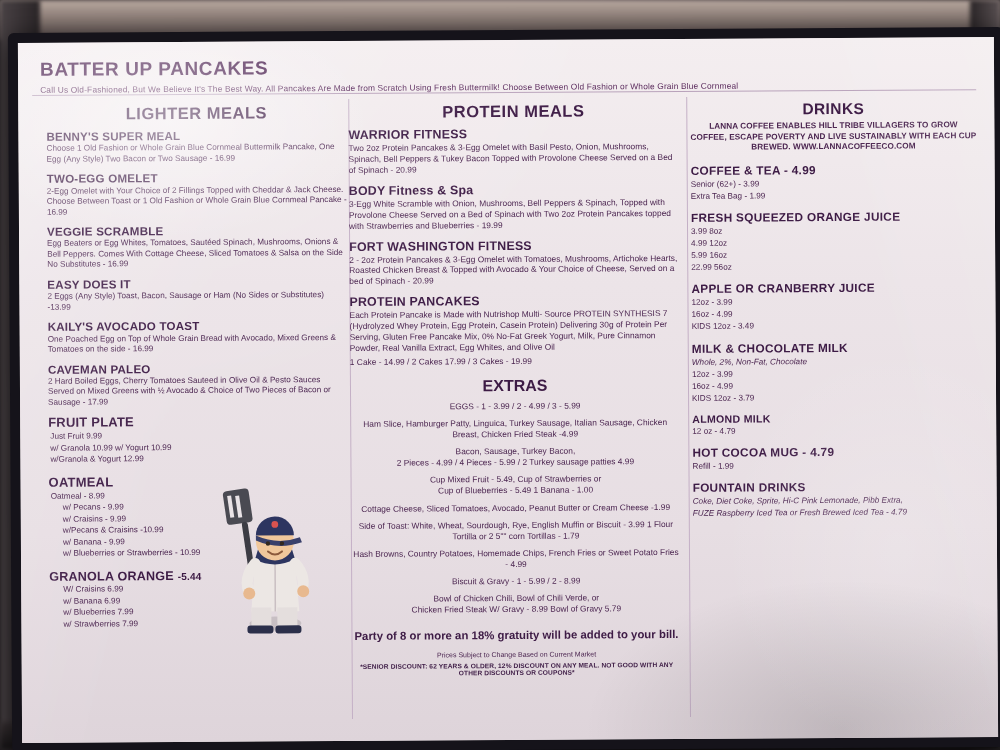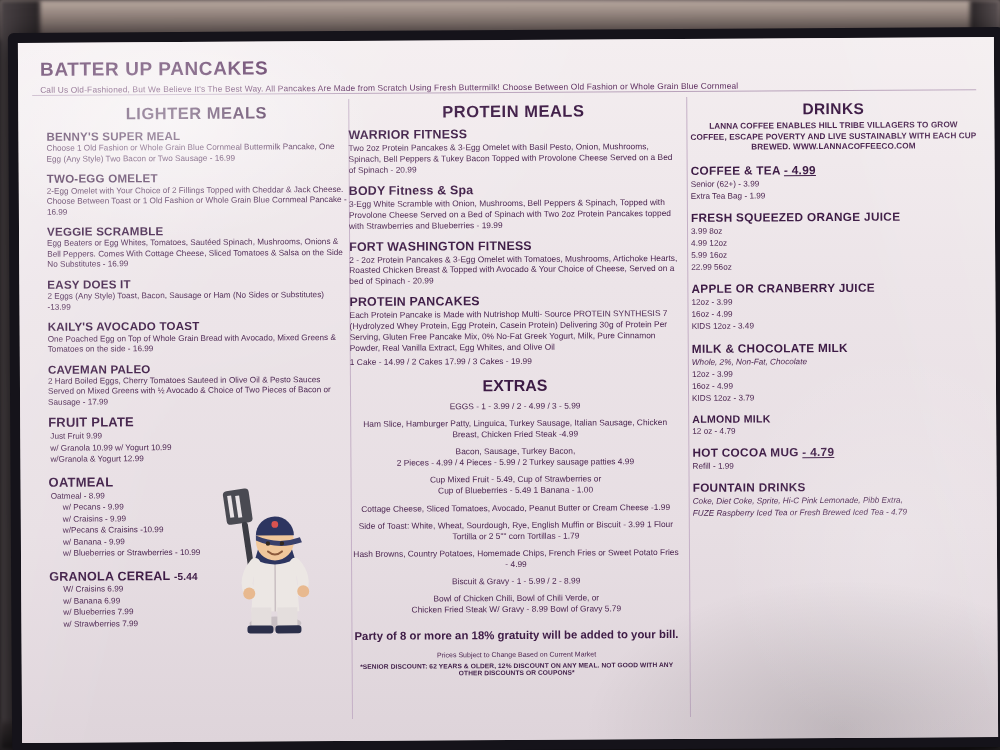--- a/index.html
+++ b/index.html
@@ -121,21 +121,21 @@
   
   .drinks-head{
     text-align:center;font-size:15.5px;font-weight:bold;color:#3d1b45;letter-spacing:.4px;
   }
   .drinks-blurb{
     text-align:center;font-size:8.2px;font-weight:bold;color:#4b2550;line-height:1.3;margin:3px 0 10px 0;
     letter-spacing:.1px;
   }
   .d-item{margin:0 0 9px 0;}
   .d-item .nm{font-size:11.8px;font-weight:bold;color:#3d1b45;letter-spacing:.3px;}
-  .d-item .nm .pr{font-weight:bold;text-decoration:underline;}
+  .d-item .nm .pr{font-weight:bold;}
   .d-item .ds{font-size:8.2px;color:#4b2550;line-height:1.35;margin-top:1px;}
 
   
   #mascot{position:absolute;left:190px;top:440px;width:120px;height:160px;}
 
   
   .glare{position:absolute;border-radius:50%;pointer-events:none;}
   .g1{left:-60px;top:-40px;width:420px;height:240px;background:radial-gradient(ellipse at center, rgba(255,255,255,.45),rgba(255,255,255,0) 70%);}
   .g2{right:-80px;top:300px;width:360px;height:420px;background:radial-gradient(ellipse at center, rgba(255,255,255,.18),rgba(255,255,255,0) 70%);}
   .g3{left:560px;bottom:-140px;width:520px;height:300px;background:radial-gradient(ellipse at center, rgba(0,0,0,.14),rgba(0,0,0,0) 70%);}
@@ -200,21 +200,21 @@
         <div class="ds ind">Oatmeal - 8.99</div>
         <div class="ds ind" style="padding-left:14px">w/ Pecans -  9.99</div>
         <div class="ds ind" style="padding-left:14px">w/ Craisins - 9.99</div>
         <div class="ds ind" style="padding-left:14px">w/Pecans &amp; Craisins -10.99</div>
         <div class="ds ind" style="padding-left:14px">w/ Banana - 9.99</div>
         <div class="ds ind" style="padding-left:14px">w/ Blueberries or Strawberries - 10.99</div>
       </div>
 
       <div class="item" style="margin-top:10px">
         <div class="nm" style="font-size:12.6px">
-          <span>GRANOLA CEREAL</span>
+          <span>GRANOLA ORANGE</span>
           <span style="font-size:10px">-5.44</span>
         </div>
         <div class="ds ind" style="padding-left:14px">W/ Craisins 6.99</div>
         <div class="ds ind" style="padding-left:14px">w/ Banana 6.99</div>
         <div class="ds ind" style="padding-left:14px">w/ Blueberries 7.99</div>
         <div class="ds ind" style="padding-left:14px">w/ Strawberries 7.99</div>
       </div>
     </div>
 
     <svg id="mascot" viewBox="0 0 120 160">

